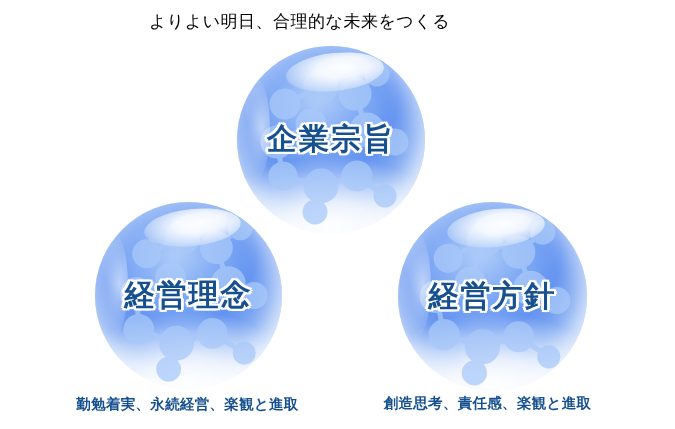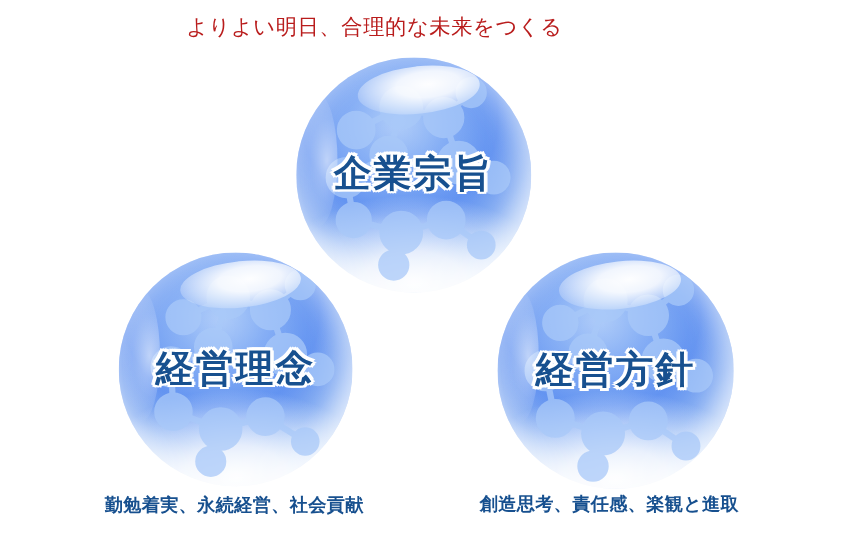--- a/index.html
+++ b/index.html
@@ -24,21 +24,21 @@
 
   
   .headline {
     position: absolute;
     left: 0;
     top: 10px;
     width: 599px;
     text-align: center;
     font-size: 17px;
     letter-spacing: 0.5px;
-    color: #b91c1c;
+    color: #000000;
     font-weight: 500;
     white-space: nowrap;
     user-select: none;
   }
 
   
   .caption {
     position: absolute;
     font-size: 14.5px;
     color: #17508f;
@@ -264,17 +264,17 @@
         <circle cx="120" cy="134" r="13"></circle>
         <circle cx="150" cy="154" r="9"></circle>
         <circle cx="76" cy="170" r="10"></circle>
       </g>
     </svg>
     <div class="rim-left"></div>
     <div class="gloss"></div>
     <div class="sphere-label">経営方針</div>
   </div>
 
-  <div class="caption caption-left">勤勉着実、永続経営、社会貢献</div>
+  <div class="caption caption-left">勤勉着実、永続経営、楽観と進取</div>
 
   <div class="caption caption-right">創造思考、責任感、楽観と進取</div>
 
 </div>
 
 </body></html>

